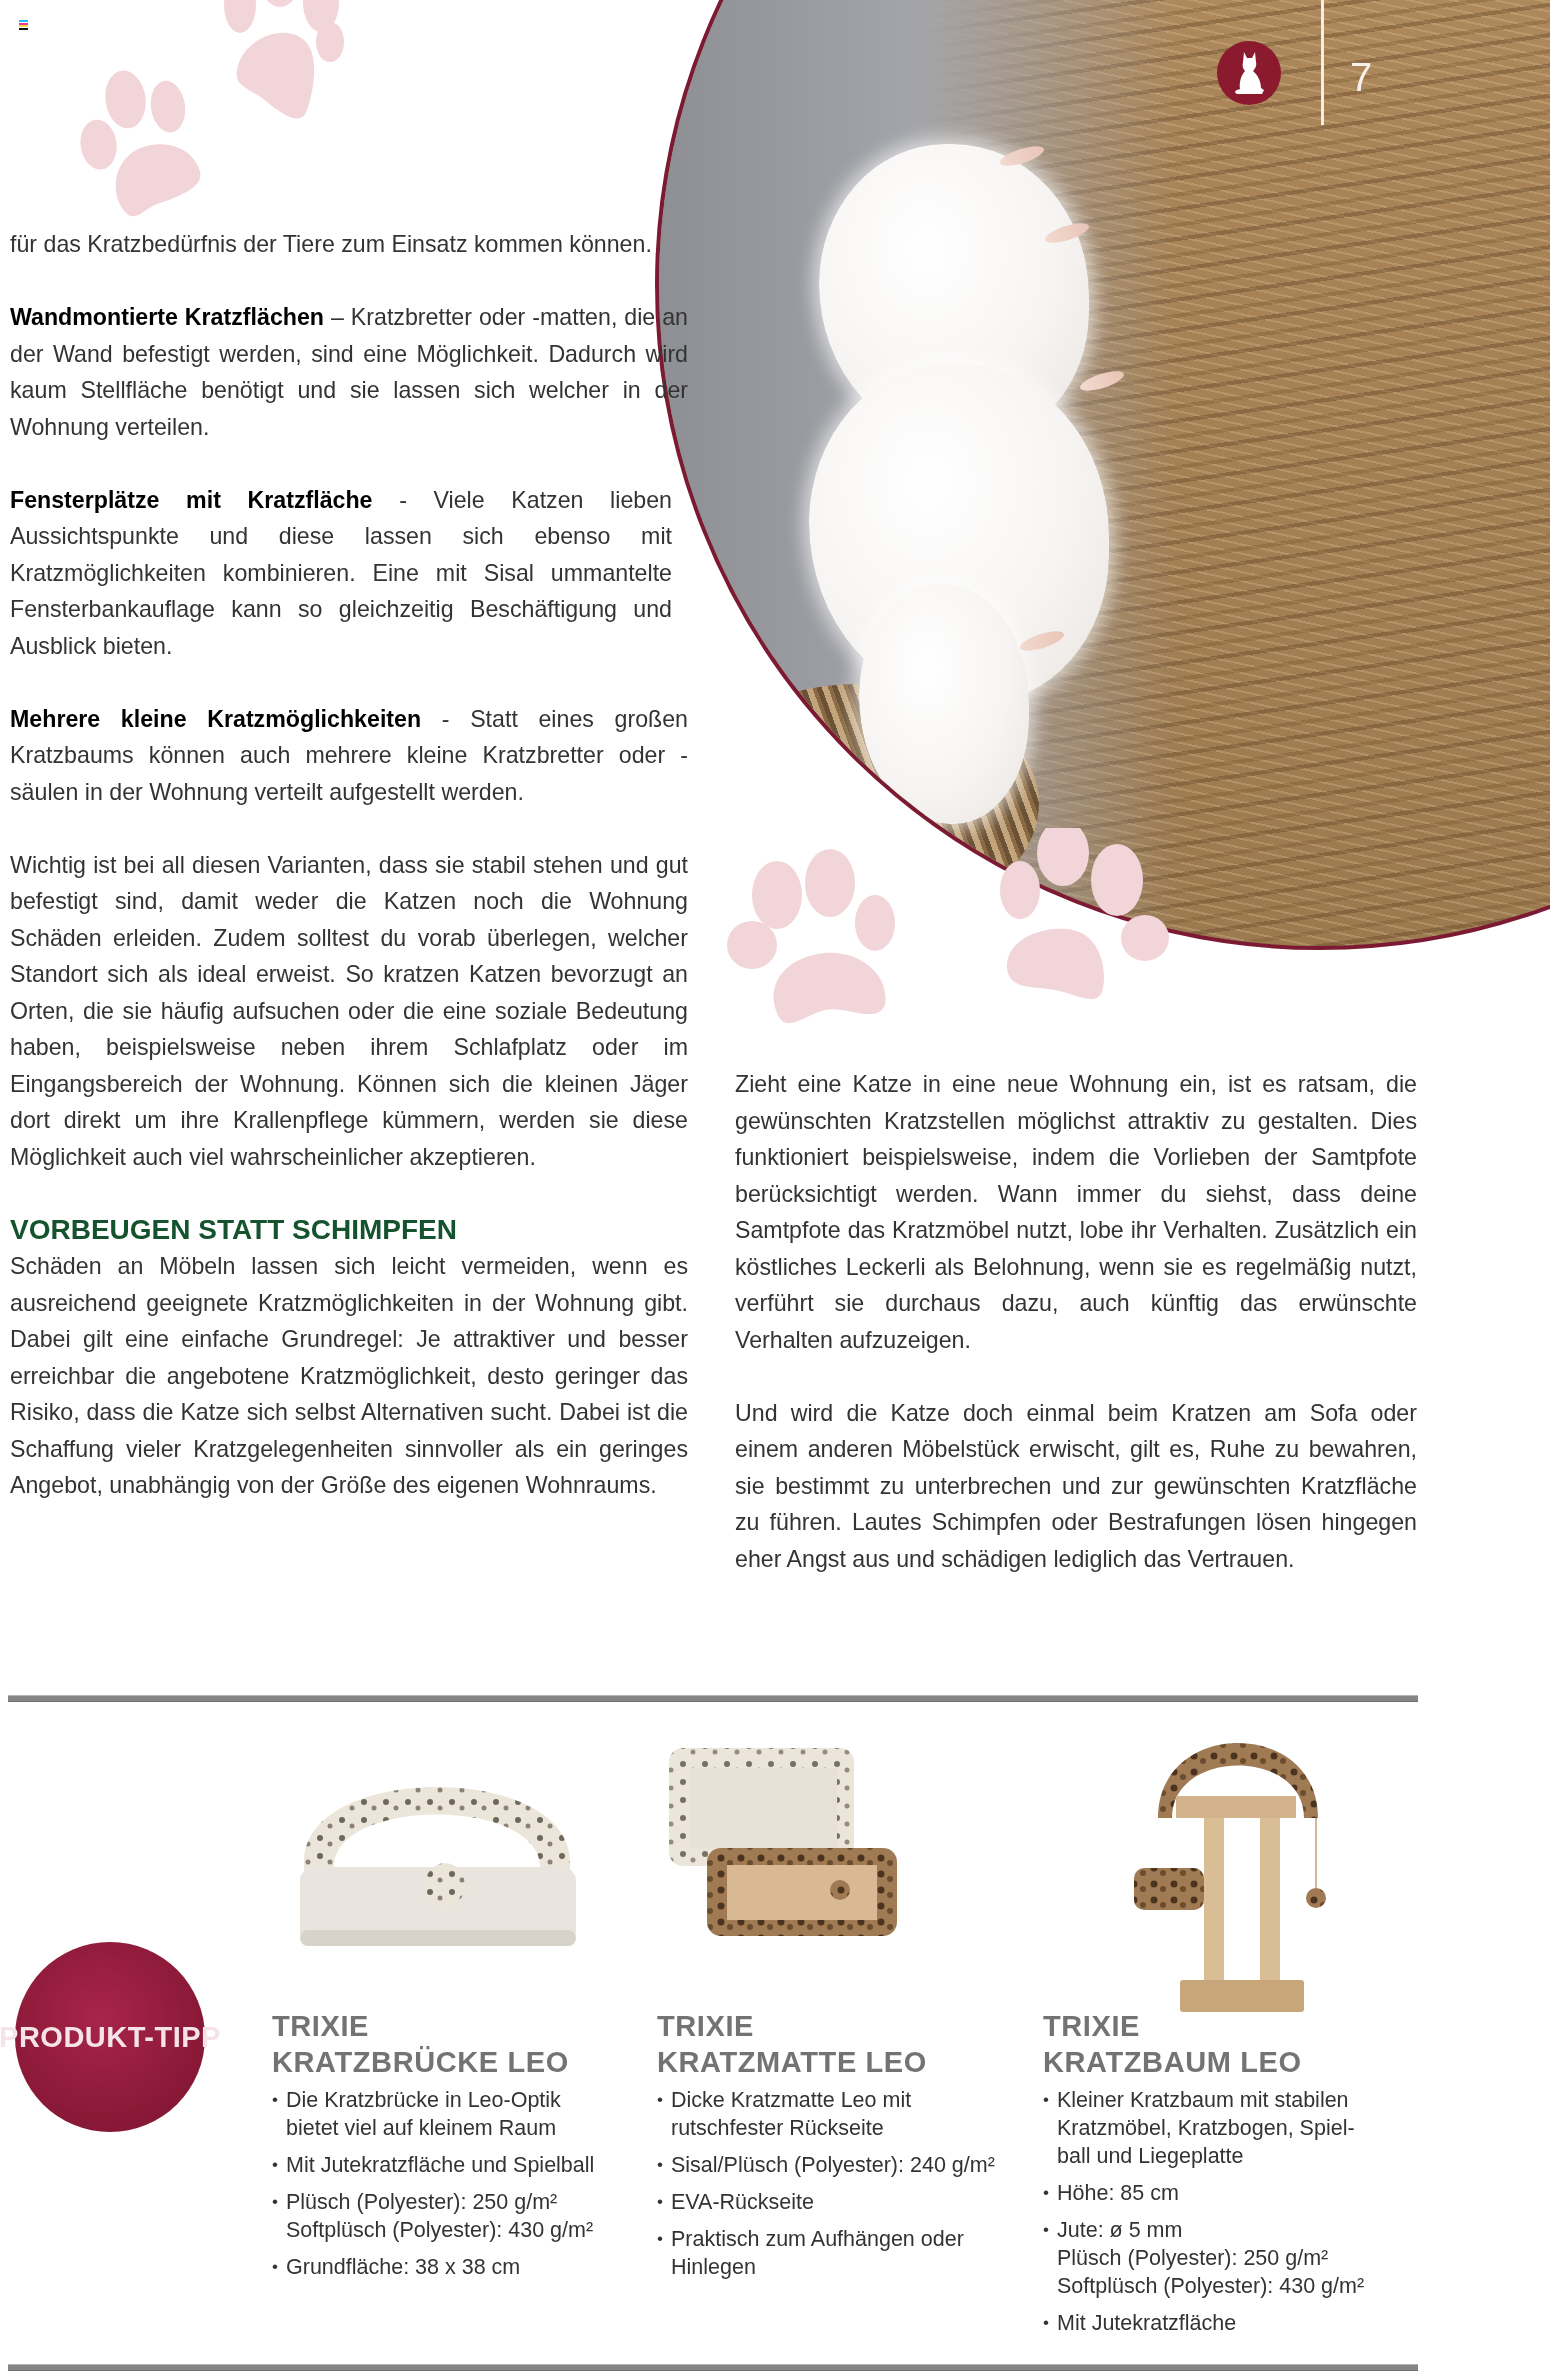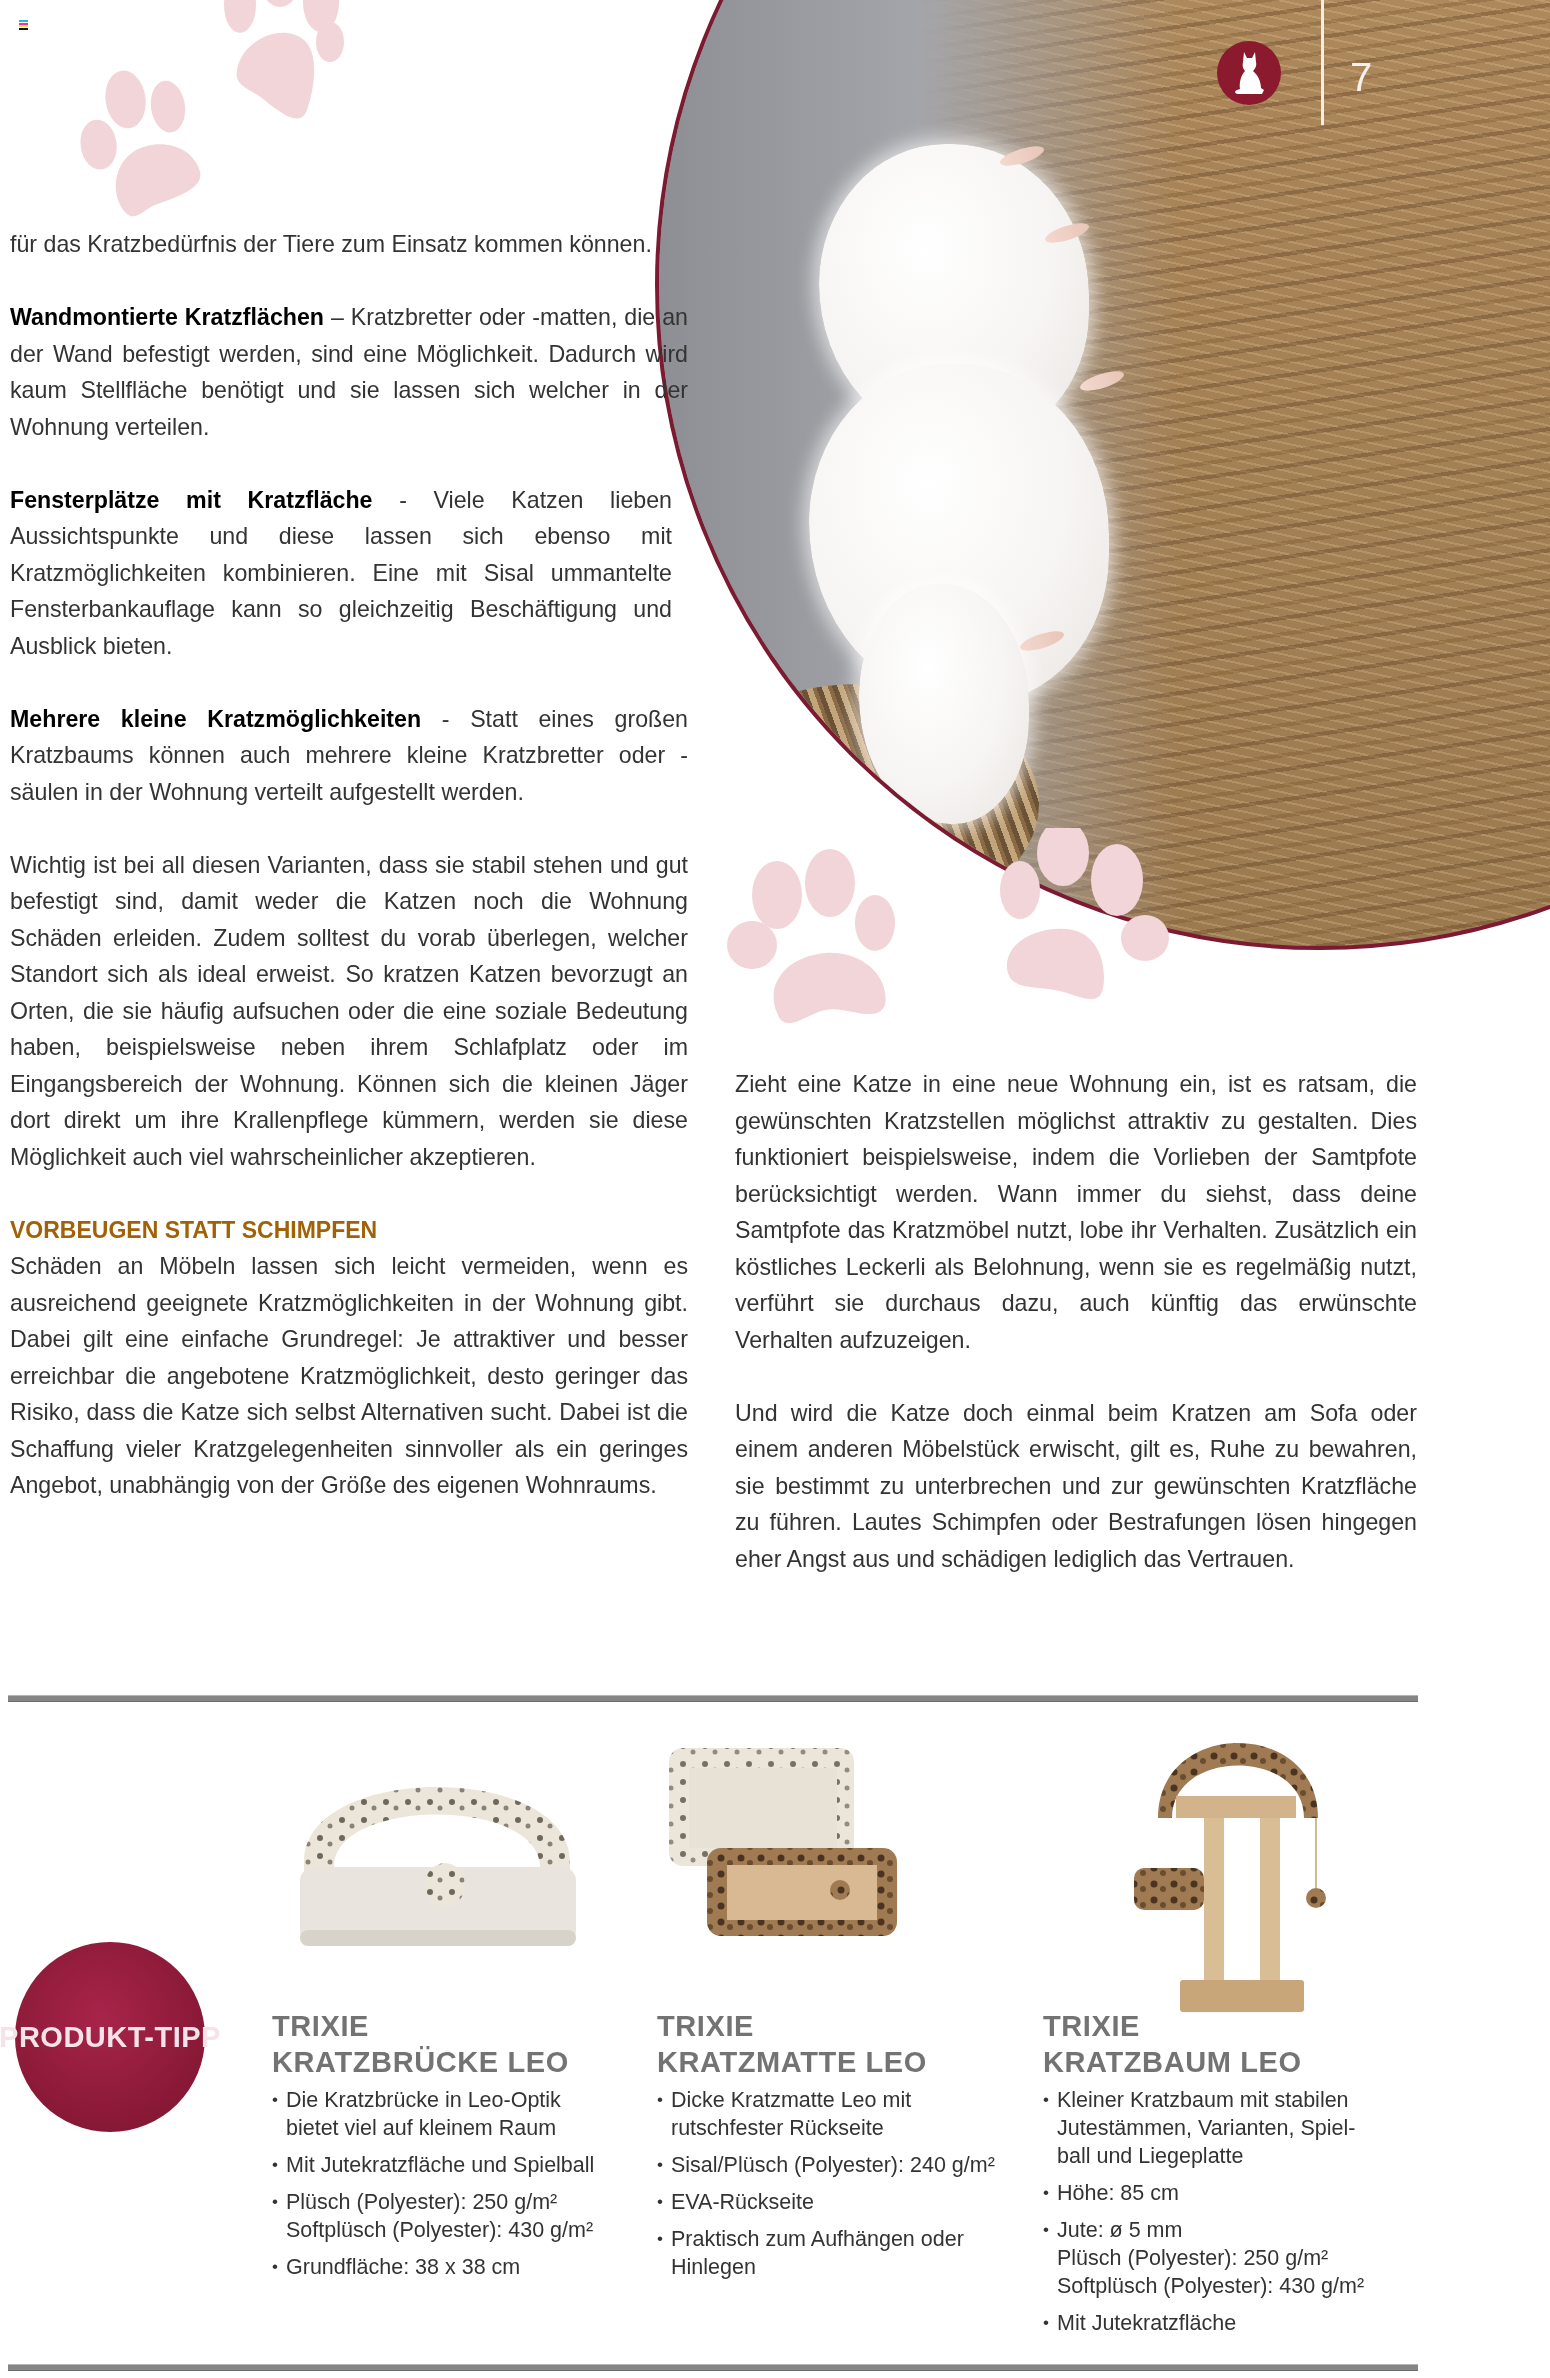--- a/index.html
+++ b/index.html
@@ -33,21 +33,21 @@
           background: #8b1a2f; display: flex; align-items: center; justify-content: center; }
   .page-rule { position: absolute; left: 1321px; top: 0; width: 3px; height: 125px; background: #f4efe6; }
   .page-number { position: absolute; left: 1350px; top: 55px; font-size: 40px; color: #f6f1ea; font-weight: 300; }
 
   
   .col { position: absolute; font-size: 23.2px; line-height: 36.5px; color: #333; text-align: justify; }
   .col p { margin-bottom: 36.5px; }
   .col .lead { color: #000000; font-weight: 600; }
   .col-left { left: 10px; top: 226px; width: 678px; }
   .col-right { left: 735px; top: 1066px; width: 682px; }
-  .section-heading { color: #a16207; font-weight: 600; font-size: 23px; line-height: 36.5px; }
+  .section-heading { color: #14532d; font-weight: 600; font-size: 28px; line-height: 36.5px; }
 
   .rule { position: absolute; left: 8px; width: 1410px; height: 7px; background: #858585;
           border-top: 1px solid #b5b5b5; border-bottom: 1px solid #6d6d6d; }
 
   
   .tip-badge { position: absolute; left: 15px; top: 1942px; width: 190px; height: 190px; border-radius: 50%;
           background: radial-gradient(circle at 45% 40%, #a8244a 0%, #8c1a38 60%, #7a1430 100%);
           display: flex; flex-direction: row; align-items: center; justify-content: center; color: #f6e3ea; }
   .tip-badge .box-icon { width: 66px; height: 46px; margin-bottom: 6px; }
   .tip-badge .tip-label { font-size: 29px; font-weight: 700; line-height: 28px; text-align: center; letter-spacing: 0.5px; }
@@ -269,21 +269,21 @@
       </li>
   </ul>
 </div>
 
 <div class="product" style="left:1043px;width:380px;">
   <div class="brand">TRIXIE</div>
   <div class="name">KRATZBAUM LEO</div>
   <ul>
     <li>
         <span class="ln">Kleiner Kratzbaum mit stabilen</span>
-        <span class="ln">Jutestämmen, Varianten, Spiel-</span>
+        <span class="ln">Kratzmöbel, Kratzbogen, Spiel-</span>
         <span class="ln">ball und Liegeplatte</span>
       </li>
     <li>
         <span class="ln">Höhe: 85 cm</span>
       </li>
     <li>
         <span class="ln">Jute: ø 5 mm</span>
         <span class="ln">Plüsch (Polyester): 250 g/m²</span>
         <span class="ln">Softplüsch (Polyester): 430 g/m²</span>
       </li>

